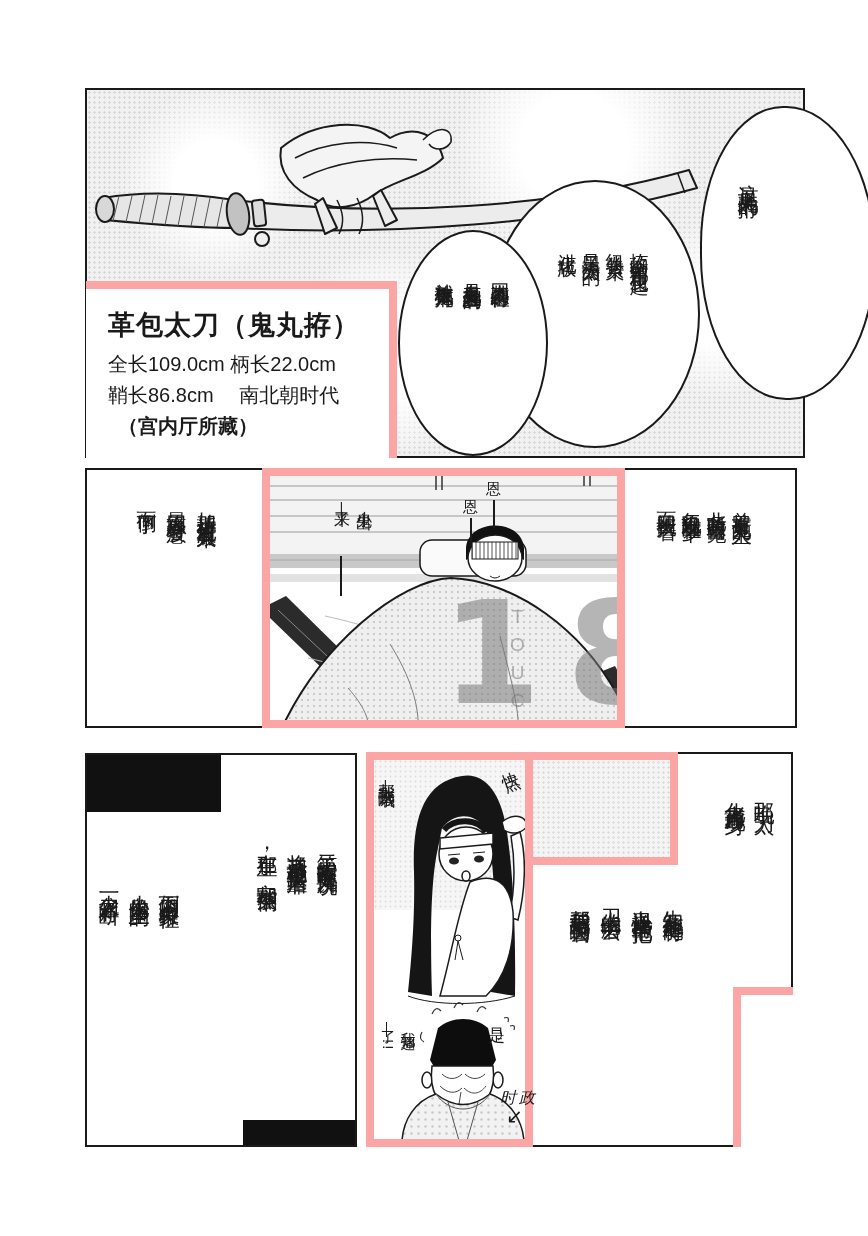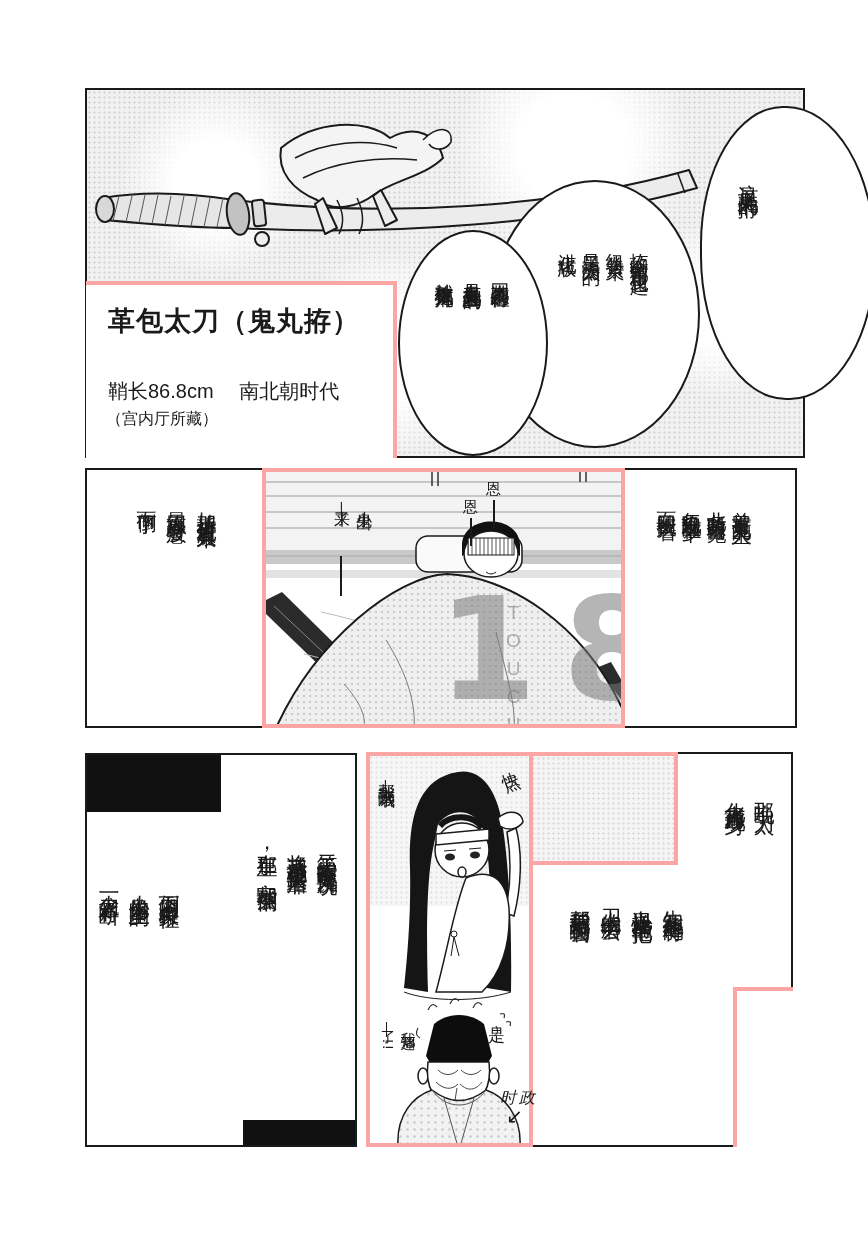--- a/index.html
+++ b/index.html
@@ -1,19 +1,19 @@
 <!DOCTYPE html>
 <html><head>
 <meta charset="utf-8">
 <style>
   html,body{margin:0;padding:0;background:#fff;}
   .page{position:relative;width:868px;height:1236px;background:#ffffff;
         font-family:"Liberation Sans",sans-serif;color:#1a1a1a;overflow:hidden;}
   .panel{position:absolute;border:2px solid #1a1a1a;background:#fff;box-sizing:border-box;z-index:1;}
-  .artbox{position:absolute;border:4px solid #fca5a5;background:#fff;box-sizing:border-box;z-index:2;overflow:hidden;}
+  .artbox{position:absolute;border:8px solid #fca5a5;background:#fff;box-sizing:border-box;z-index:2;overflow:hidden;}
   .speckle{background-color:#f1f1f1;
     background-image:
       radial-gradient(circle at 18% 25%, #ffffff 0 42px, rgba(255,255,255,0) 95px),
       radial-gradient(circle at 68% 16%, #ffffff 0 55px, rgba(255,255,255,0) 120px),
       radial-gradient(circle at 42% 72%, #ffffff 0 45px, rgba(255,255,255,0) 105px),
       radial-gradient(circle at 88% 60%, #ffffff 0 35px, rgba(255,255,255,0) 90px),
       radial-gradient(#d9d9d9 1px, rgba(0,0,0,0) 1.4px);
     background-size:auto,auto,auto,auto,5px 5px;}
   .speckle-lite{background-color:#f4f4f4;
     background-image:radial-gradient(#dedede 1px, rgba(0,0,0,0) 1.4px);
@@ -82,22 +82,23 @@
     <span class="vline">进化版</span>
   </div>
   <div class="t v" style="left:430px;top:268px;height:186px;line-height:28px;font-size:19px;letter-spacing:1px;">
     <span class="vline">因其姿态的特征</span>
     <span class="vline">是在鬼丸身上看到的</span>
     <span class="vline">就被称为鬼丸拵了</span>
   </div>
 
   <div class="artbox" style="left:86px;top:281px;width:311px;height:177px;border-left:none;border-bottom:none;z-index:3;">
     <div class="t" style="left:22px;top:18px;font-size:27px;font-weight:bold;letter-spacing:1px;">革包太刀（鬼丸拵）</div>
+    <div class="t" style="left:22px;top:62px;font-size:20px;">全长109.0cm  柄长22.0cm</div>
     <div class="t" style="left:22px;top:93px;font-size:20px;text-align:center;">鞘长86.8cm　 南北朝时代</div>
-    <div class="t" style="left:20px;top:124px;font-size:16px;">（宫内厅所藏）</div>
+    <div class="t" style="left:32px;top:124px;font-size:20px;font-weight:bold;">（宫内厅所藏）</div>
   </div>
 
   <div class="panel" style="left:85px;top:468px;width:712px;height:260px;"></div>
 
   <div class="artbox" style="left:262px;top:468px;width:363px;height:260px;">
     <svg width="359" height="256" viewBox="0 0 359 256">
       <defs>
         <pattern id="dots" width="6" height="6" patternUnits="userSpaceOnUse">
           <rect width="6" height="6" fill="#efefef"></rect>
             <circle cx="2" cy="2" r="1.1" fill="#c2c2c2"></circle>

